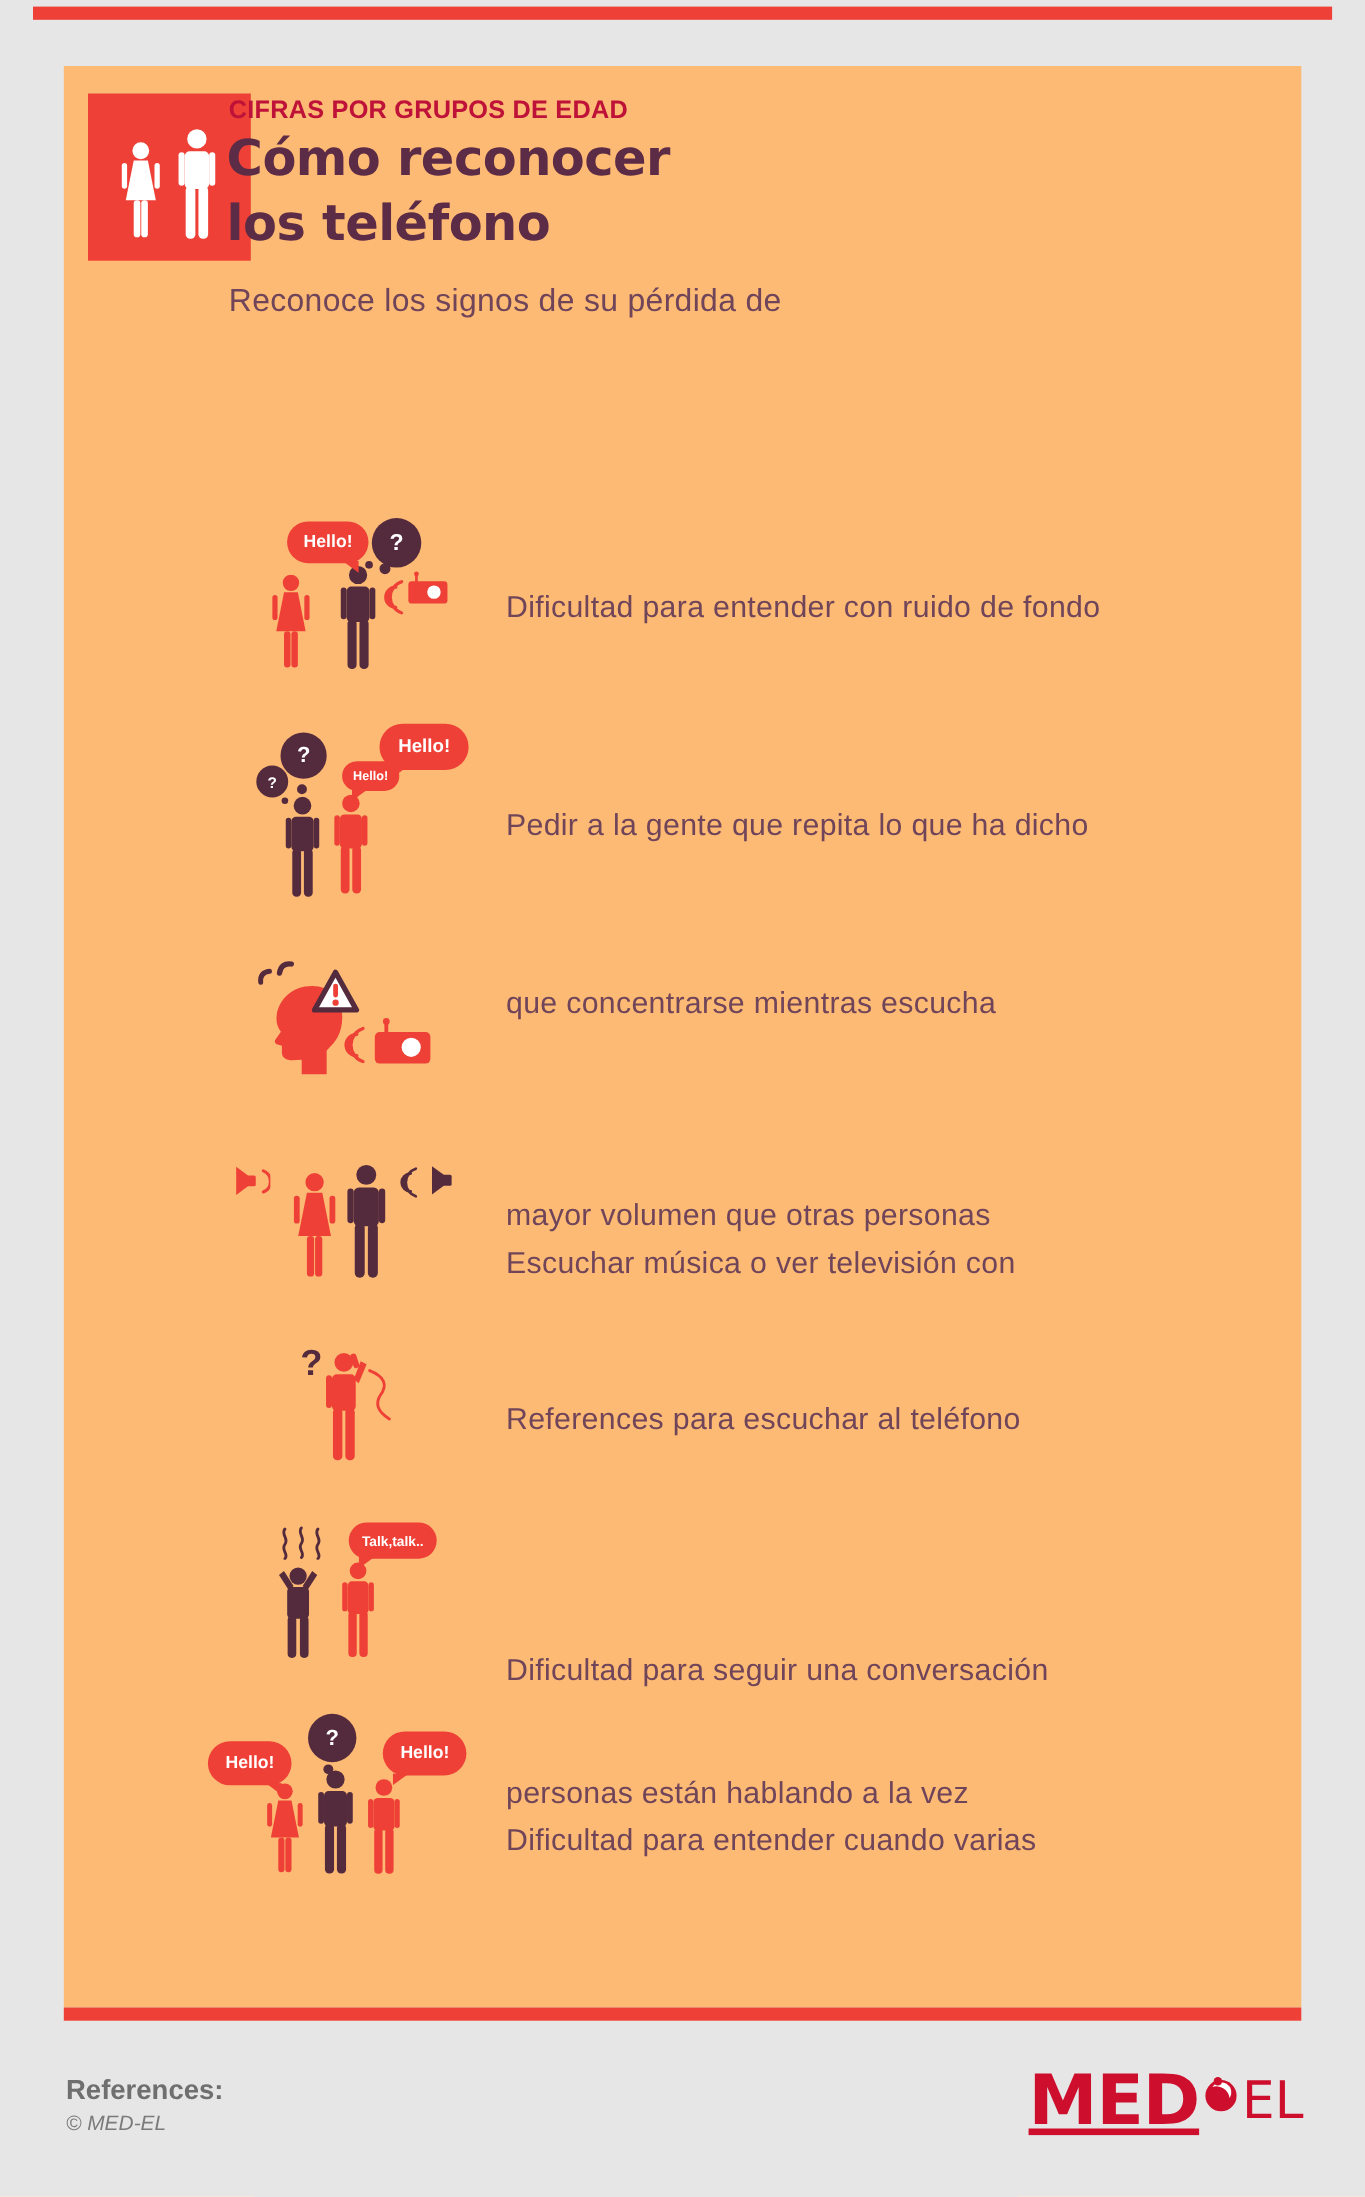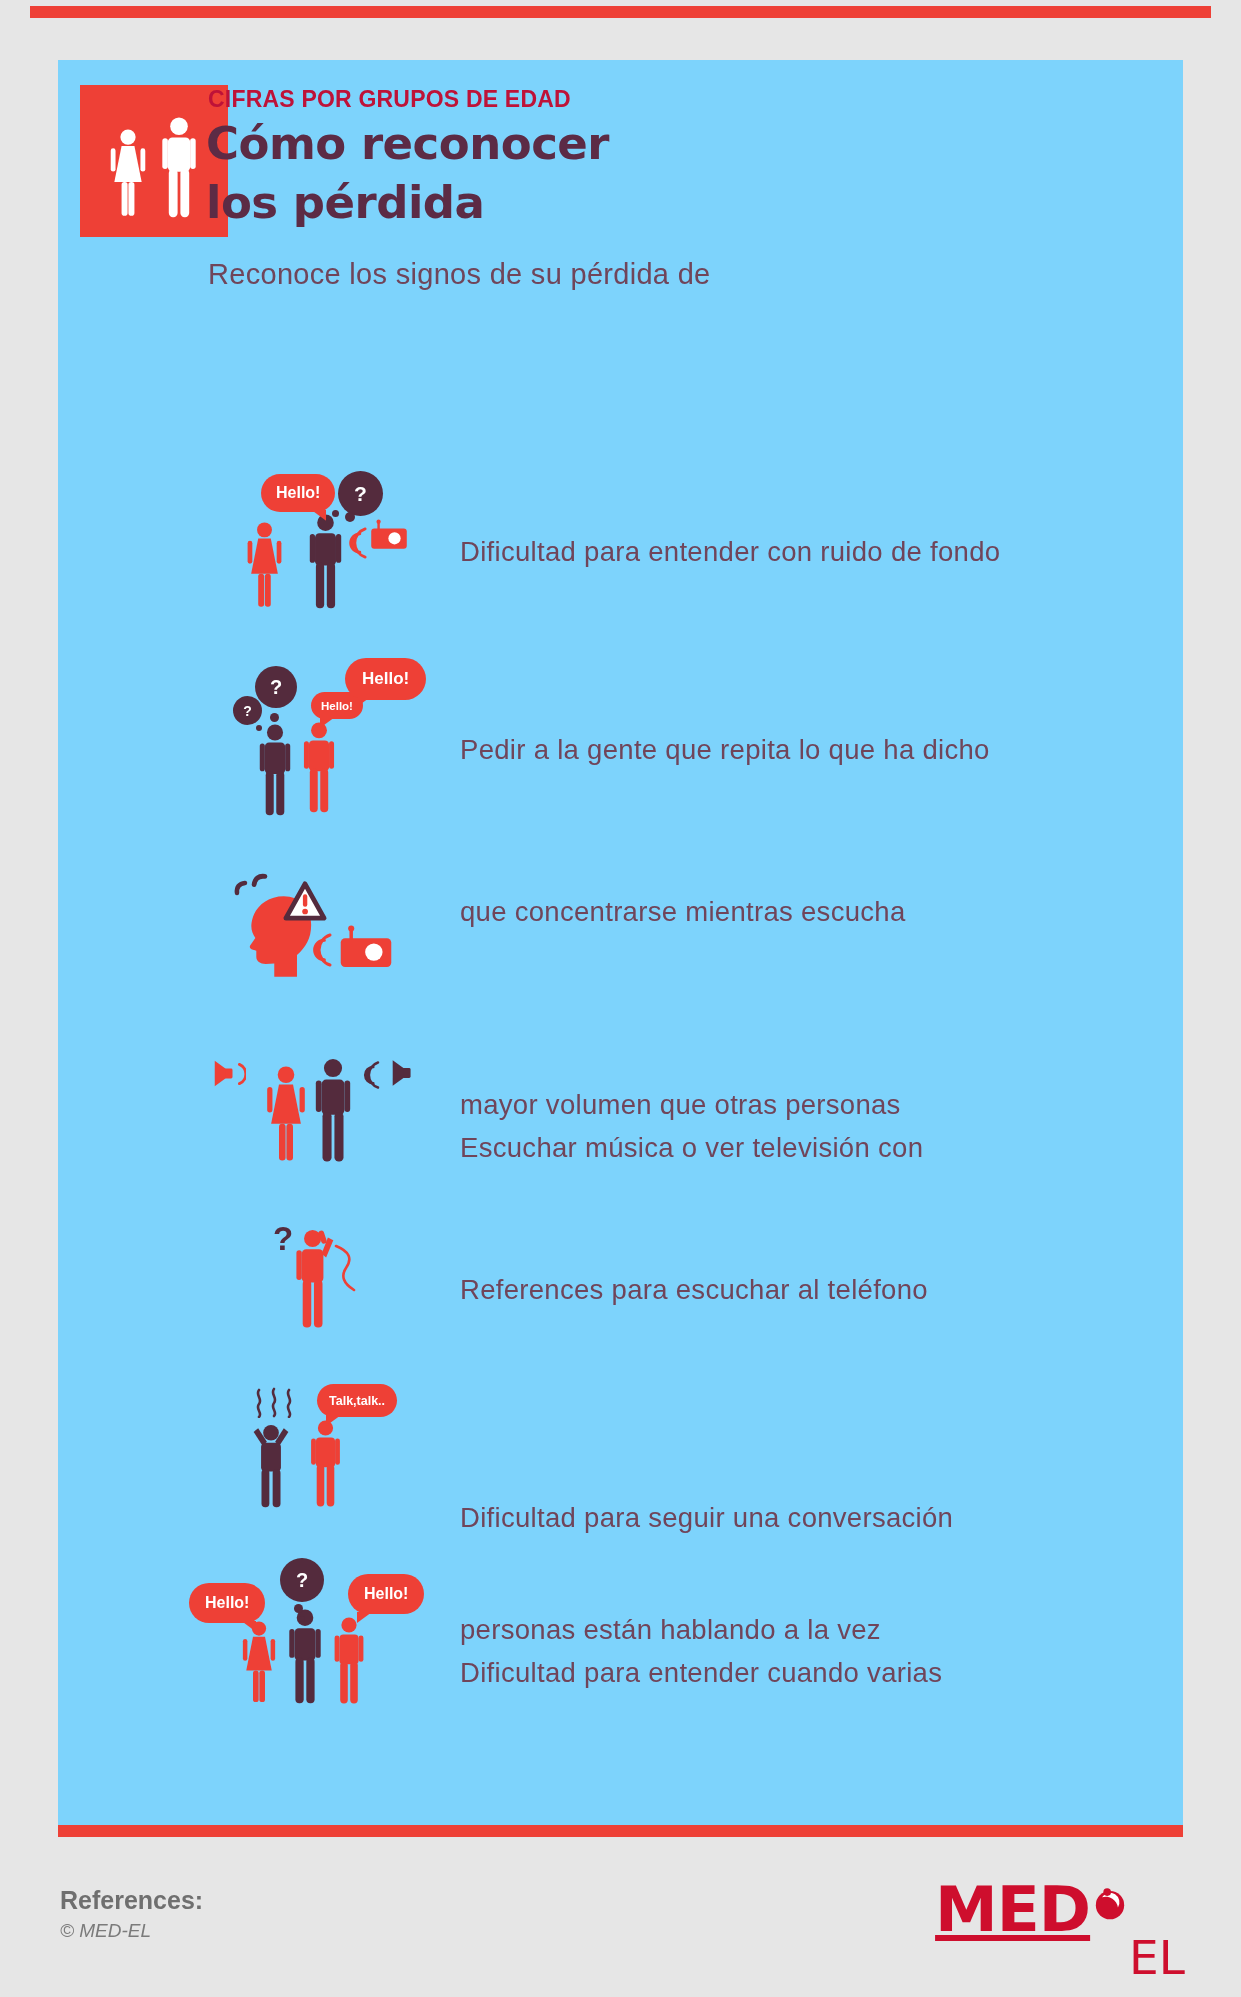--- a/index.html
+++ b/index.html
@@ -9,21 +9,21 @@
     --title:#5C2B45;
     --plum:#70455A;
     --gray-bg:#E6E6E6;
     --footer-gray:#6F6F6F;
     --logo-red:#CE0E2D;
   }
   *{margin:0;padding:0;box-sizing:border-box;}
   body{font-family:"Liberation Sans",sans-serif;background:#fff;}
   .page{position:relative;width:1241px;height:1997px;background:var(--gray-bg);overflow:hidden;}
   .topbar{position:absolute;left:30px;top:6px;width:1181px;height:12px;background:var(--red);}
-  .card{position:absolute;left:58px;top:60px;width:1125px;height:1765px;background:#7dd3fc;}
+  .card{position:absolute;left:58px;top:60px;width:1125px;height:1765px;background:#fdba74;}
   .bottombar{position:absolute;left:58px;top:1825px;width:1125px;height:12px;background:var(--red);}
 
   
   .hero-icon{position:absolute;left:22px;top:25px;width:148px;height:152px;background:var(--red);}
   .eyebrow{position:absolute;left:150px;top:26px;font-size:23px;font-weight:700;color:var(--crimson);letter-spacing:.2px;font-family:"Liberation Sans",sans-serif;}
   .title{position:absolute;left:148px;top:54px;font-size:45px;line-height:59px;font-weight:700;color:var(--title);font-family:"DejaVu Sans","Liberation Sans",sans-serif;letter-spacing:-.5px;}
   .subtitle{position:absolute;left:150px;top:192px;font-size:29px;line-height:45px;color:var(--plum);letter-spacing:.3px;}
 
   
   .row-text{position:absolute;left:402px;font-size:27.5px;line-height:43px;color:var(--plum);letter-spacing:.3px;}
@@ -34,21 +34,21 @@
   .tail-br::after{right:9px;clip-path:polygon(0 0,100% 0,100% 100%);}
   .thought{position:absolute;background:var(--dark);color:#fff;border-radius:50%;display:flex;align-items:center;justify-content:center;font-weight:700;z-index:3;}
   .dot{position:absolute;background:var(--dark);border-radius:50%;z-index:3;}
   .qmark{position:absolute;color:var(--dark);font-weight:700;z-index:3;}
 
   
   .references{position:absolute;left:60px;top:1886px;font-size:25px;font-weight:700;color:var(--footer-gray);}
   .copyright{position:absolute;left:60px;top:1920px;font-size:19px;font-style:italic;color:#7B7B7B;}
   .logo{position:absolute;right:56px;top:1886px;display:flex;align-items:flex-start;color:var(--logo-red);}
   .logo .med{font-size:63px;font-weight:700;letter-spacing:-1px;line-height:47px;font-family:"DejaVu Sans","Liberation Sans",sans-serif;text-decoration:underline;}
-  .logo .el{font-size:47px;font-weight:400;letter-spacing:0;line-height:47px;font-family:"DejaVu Sans","Liberation Sans",sans-serif;margin-top:48px;}
+  .logo .el{font-size:47px;font-weight:400;letter-spacing:0;line-height:47px;font-family:"DejaVu Sans","Liberation Sans",sans-serif;}
   .logo svg{margin:1px 4px 0 5px;}
   .hidden-defs{position:absolute;width:0;height:0;overflow:hidden;}
 </style>
 </head>
 <body>
 
 <svg class="hidden-defs" aria-hidden="true">
   <defs>
     <symbol id="p-man" viewBox="0 0 44 110">
       <circle cx="22" cy="10" r="9.5"></circle>
@@ -127,21 +127,21 @@
       <svg class="fig" style="left:26px;top:44px;width:44px;height:90px">
           <use href="#p-woman" fill="#fff"></use>
         </svg>
       <svg class="fig" style="left:78px;top:32px;width:42px;height:102px">
           <use href="#p-man" fill="#fff"></use>
         </svg>
     </div>
     <div class="eyebrow">CIFRAS POR GRUPOS DE EDAD</div>
     <div class="title">
       <div>Cómo reconocer</div>
-      <div>los pérdida</div>
+      <div>los teléfono</div>
     </div>
     <div class="subtitle">
       <div>Reconoce los signos de su pérdida de</div>
     </div>
 
     <div>
       <div class="bubble tail-br" style="left:203px;top:414px;height:38px;padding:0 15px;font-size:16px">Hello!</div>
       <div class="thought" style="left:280px;top:411px;width:45px;height:45px;font-size:21px">?</div>
       <div class="dot" style="left:287px;top:452px;width:10px;height:10px"></div>
       <div class="dot" style="left:274px;top:450px;width:7px;height:7px"></div>

